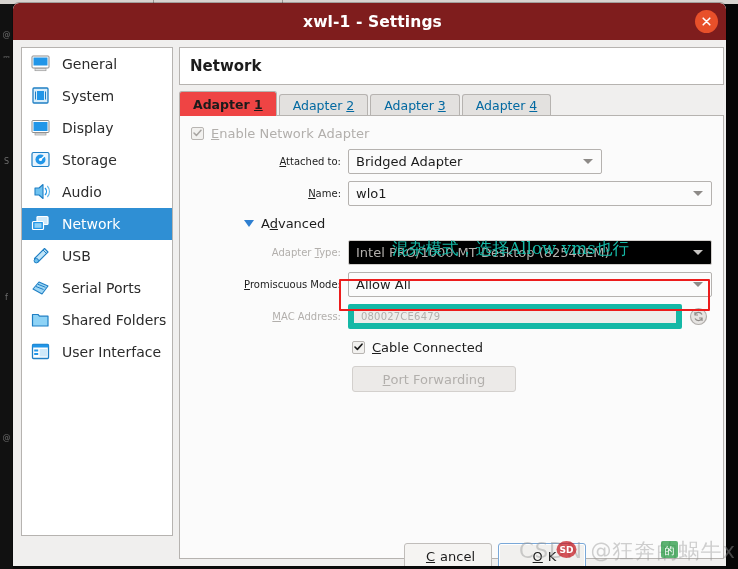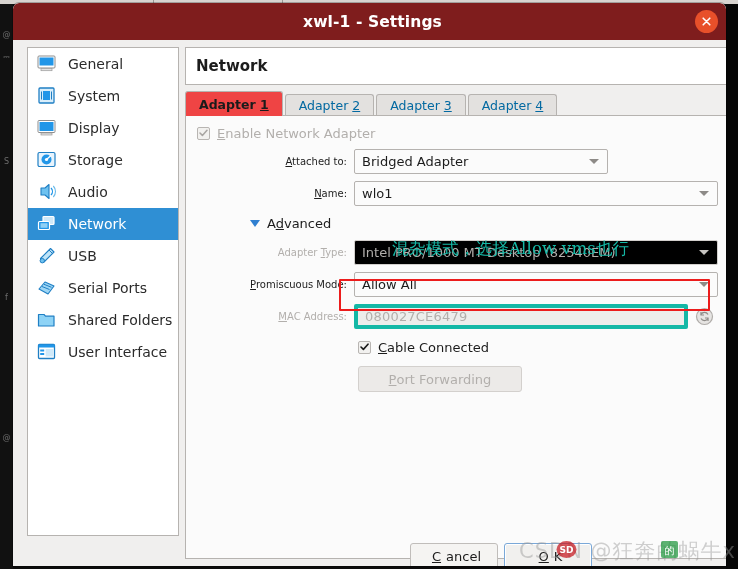--- a/index.html
+++ b/index.html
@@ -48,21 +48,21 @@
   }
   #close-button{
     position:absolute;right:8px;top:7px;width:23px;height:23px;border-radius:50%;
     background:#e8502a;display:flex;align-items:center;justify-content:center;
     cursor:pointer;
   }
   #close-button svg{display:block;}
 
   
   #window-body{
-    position:absolute;left:10px;top:37px;width:713px;height:526px;
+    position:absolute;left:4px;top:37px;width:713px;height:526px;
     background:#f0efee;
   }
 
   
   #sidebar{
     position:absolute;left:4px;top:7px;width:152px;height:489px;
     background:#ffffff;border:1px solid #b6b3b0;
     box-sizing:border-box;overflow:hidden;
   }
   .sidebar-item{
@@ -126,23 +126,23 @@
   }
   .combo .arrow{
     position:absolute;right:8px;top:50%;margin-top:-2px;
     width:0;height:0;border-left:5px solid transparent;
     border-right:5px solid transparent;border-top:5px solid #8d8a87;
   }
   .combo.disabled{background:#000000;color:#b2afac;border-color:#d2cfcc;}
   .combo.disabled .arrow{border-top-color:#c8c5c2;}
 
   .textfield{
-    height:25px;box-sizing:border-box;border:4px solid #14b8a6;background:#ededeb;
+    height:25px;box-sizing:border-box;border:6px solid #14b8a6;background:#ededeb;
     border-radius:2px;display:flex;align-items:center;padding-left:7px;
-    font-size:13px;color:#b2afac;letter-spacing:.2px;
+    font-size:10px;color:#b2afac;letter-spacing:.2px;
   }
 
   #checkbox-enable-row{display:flex;align-items:center;height:22px;padding-left:11px;margin-top:6px;text-align:right;}
   .cbx{
     width:13px;height:13px;box-sizing:border-box;border:1px solid #b8b5b2;
     background:#f2f1ef;display:flex;align-items:center;justify-content:center;
     border-radius:2px;
   }
   .cbx.on-disabled svg path{stroke:#a8a5a2;}
   .cbx.on svg path{stroke:#1a1a1a;}

